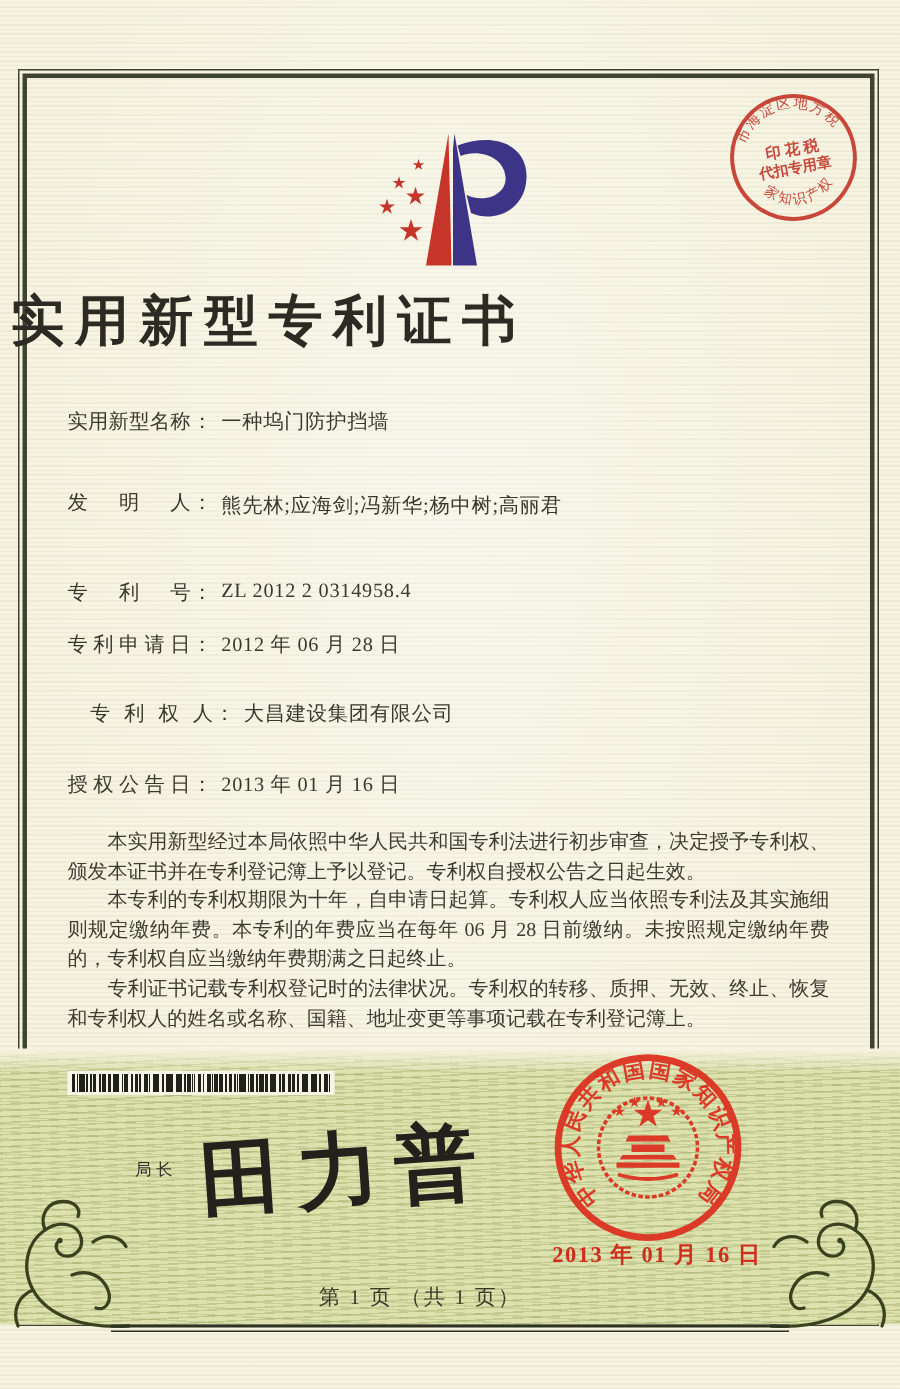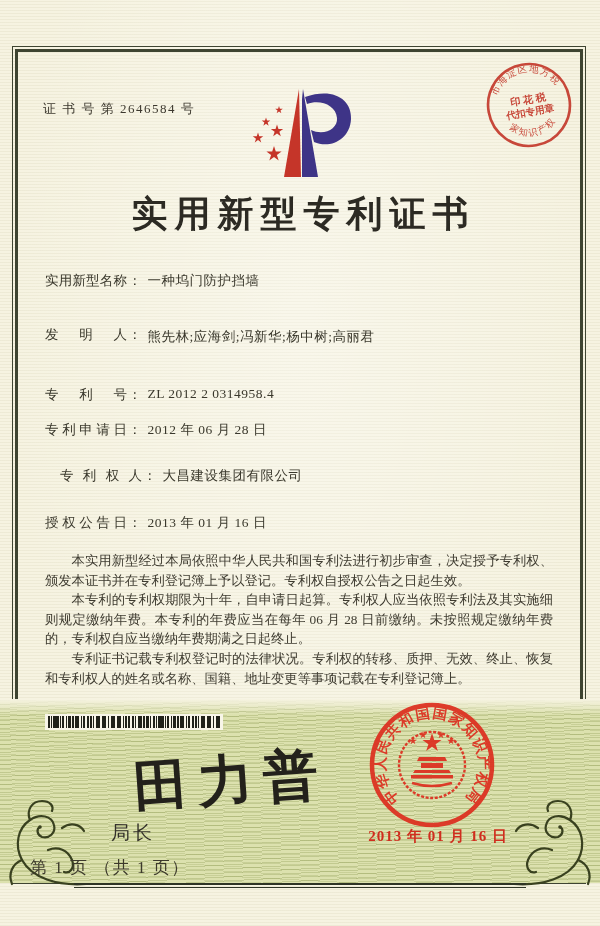--- a/index.html
+++ b/index.html
@@ -26,21 +26,21 @@
     position:absolute; left:43px; top:100px; z-index:4;
     font-size:13px; letter-spacing:1.5px; color:#3c382e;
   }
   .tax-stamp {
     position:absolute; left:484px; top:60px; width:90px; height:90px; z-index:6;
     transform:rotate(-10deg); opacity:.92;
   }
   .logo { position:absolute; left:248px; top:84px; width:108px; height:98px; z-index:4; }
   .title {
     position:absolute; left:0; top:190px; width:600px; z-index:4;
-    text-align:center; font-size:36px; font-weight:700; color:#2c2a23;
+    text-align:left; font-size:36px; font-weight:700; color:#2c2a23;
     letter-spacing:7px; text-indent:7px;
   }
   
   .row { position:absolute; left:45px; z-index:4; font-size:13.5px; color:#3a382c; display:flex; }
   .row-name      { top:272px; }
   .row-inventors { top:326px; }
   .row-patentno  { top:374px;margin-top:12px; }
   .row-filing    { top:421px; }
   .row-patentee  { top:467px;margin-left:15px; }
   .row-grant     { top:514px;align-items:flex-end; }
@@ -80,56 +80,55 @@
     background-color:#f7f5e8; padding:2px 3px;
   }
   .barcode-bars {
     width:100%; height:100%;
     background-image:
       repeating-linear-gradient(90deg,#20221a 0 1px, rgba(0,0,0,0) 1px 3px),
       repeating-linear-gradient(90deg,#20221a 0 2px, rgba(0,0,0,0) 2px 7px),
       repeating-linear-gradient(90deg,#20221a 0 1px, rgba(0,0,0,0) 1px 5px);
   }
   .director-label {
-    position:absolute; left:111px; top:772px; z-index:4;
-    font-size:19px; letter-spacing:3px; color:#33302a;margin-top:48px;
+    position:absolute; left:90px; top:772px; z-index:4;
+    font-size:11px; letter-spacing:3px; color:#33302a;
   }
   .signature {
     position:absolute; left:133px; top:744px; z-index:4;
     font-size:55px; font-weight:600; letter-spacing:10px; color:#23211b;
     transform:rotate(-4deg); font-family:"Liberation Serif","DejaVu Serif",serif;
   }
   .seal { position:absolute; left:366px; top:699px; width:132px; height:132px; z-index:5; }
   .seal-date {
     position:absolute; left:368px; top:827px; width:140px; z-index:5;
     text-align:center; font-size:15px; font-weight:700; color:#d02d1e; letter-spacing:1px;
   }
   .footer {
     position:absolute; left:30px; top:856px; width:500px; z-index:4;
-    font-size:17px; letter-spacing:1.5px; color:#3c392b;
+    text-align:center; font-size:14px; letter-spacing:1.5px; color:#3c392b;
   }
   svg text { font-family:"Liberation Serif","DejaVu Serif",serif; }
 </style>
 </head>
 <body>
 
 <svg width="0" height="0" style="position:absolute" aria-hidden="true">
   <defs>
     <path id="star" d="M0,-10 L2.25,-3.09 L9.51,-3.09 L3.63,1.18 L5.88,8.09 L0,3.82 L-5.88,8.09 L-3.63,1.18 L-9.51,-3.09 L-2.25,-3.09 Z"></path>
     <path id="taxTopArc" d="M -30.8,-11.3 A 33,33 0 0 1 30.8,-11.3" fill="none"></path>
     <path id="taxBotArc" d="M -26,15 A 30,30 0 0 0 26,15" fill="none"></path>
     <path id="sealArc" d="M -27,38.5 A 47,47 0 1 1 27,38.5" fill="none"></path>
   </defs>
 </svg>
 
 <div class="cert">
 
   <div class="frame"></div>
 
-  <div class="cert-no">证 书 号 第 2646584 号</div>
 
   <svg class="tax-stamp" viewBox="-44 -44 88 88">
     <g fill="#c43a2c">
       <circle r="40" fill="none" stroke="#c43a2c" stroke-width="2.6"></circle>
       <text font-size="9.5" letter-spacing="1">
         <textPath href="#taxTopArc" startOffset="50%" text-anchor="middle">北京市海淀区地方税务局</textPath>
       </text>
       <text font-size="9" letter-spacing="1.5">
         <textPath href="#taxBotArc" startOffset="50%" text-anchor="middle">国家知识产权局</textPath>
       </text>

